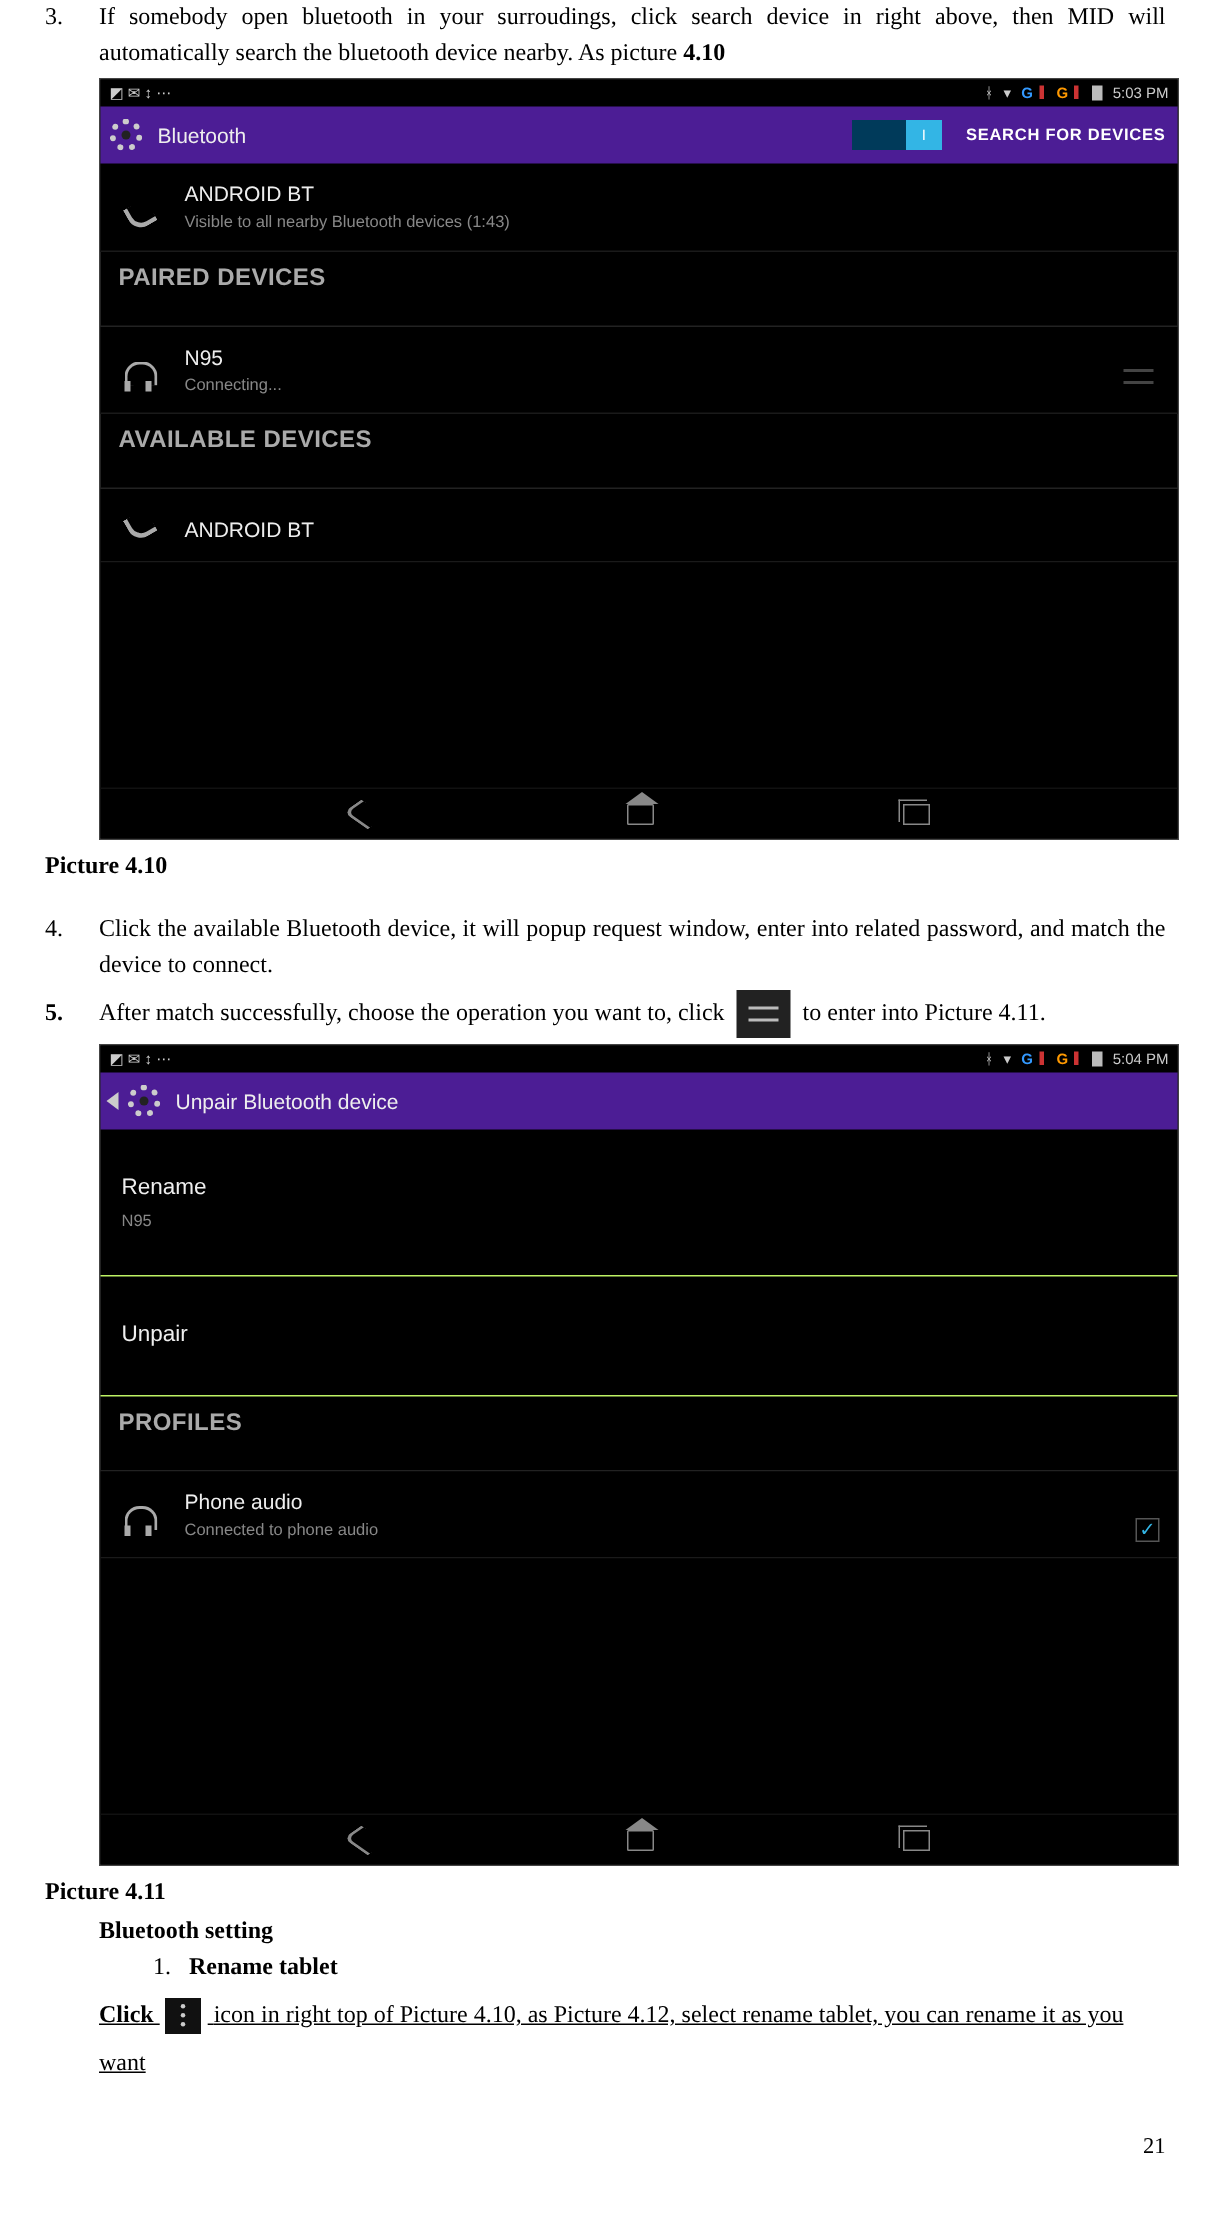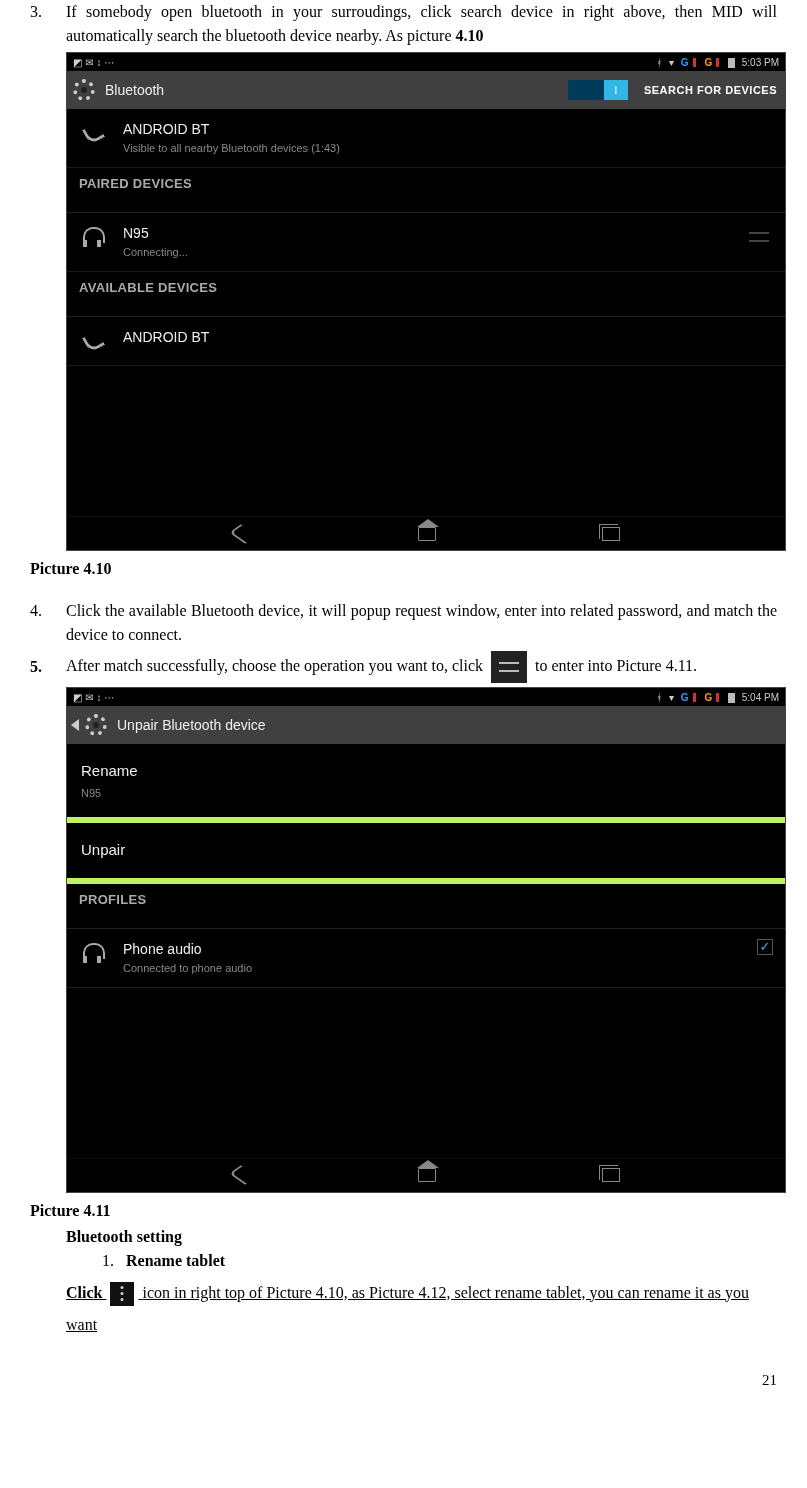--- a/index.html
+++ b/index.html
@@ -37,21 +37,21 @@
     color:#ccc;
     padding:0 6px;
   }
   .statusbar .right span { margin-left:4px; }
   .G-blue { color:#3399ff; font-weight:bold; }
   .G-orange { color:#ff9900; font-weight:bold; }
   .bar-red  { display:inline-block; width:3px; height:9px; background:#cc3333; margin-right:2px; vertical-align:middle; }
   .batt { display:inline-block; width:7px; height:10px; background:#bbb; vertical-align:middle; }
   .actionbar {
     height:38px;
-    background:#404040;
+    background:#4c1d95;
     display:flex;
     align-items:center;
     color:#eee;
     font-size:14px;
     position:relative;
   }
   .gear-ic {
     width:22px; height:22px;
     border-radius:50%;
     border:4px dotted #ccc;
@@ -77,27 +77,27 @@
   .toggle .knob {
     width:24px; height:20px; background:#33b5e5;
     display:flex; align-items:center; justify-content:center;
     color:#fff; font-size:10px;
   }
   .search-btn {
     color:#fff; font-size:11px; font-weight:bold; letter-spacing:0.5px;
     margin-right:8px;
   }
   .section-hdr {
-    color:#aaa; font-size:13px; font-weight:bold;
+    color:#aaa; font-size:16px; font-weight:bold;
     padding:6px 12px 19px 12px;
     border-bottom:1px solid #222;
     letter-spacing:0.3px;
   }
   .row {
-    display:flex; align-items:flex-start;
+    display:flex; align-items:flex-end;
     padding:10px 12px;
     border-bottom:1px solid #1a1a1a;
     background:#000;
   }
   .row .ic {
     width:28px; height:28px;
     margin-right:16px;
     position:relative;
     flex-shrink:0;
   }
@@ -158,22 +158,22 @@
     width:18px; height:14px; border:1.5px solid #888;
     position:relative;
   }
   .nav-recent::before{
     content:''; position:absolute; top:-4px; left:-4px;
     width:18px; height:14px; border:1.5px solid #888;
     border-right:none; border-bottom:none;
   }
   .row-plain {
     color:#eee; font-size:15px;
-    padding:16px 14px;
-    border-bottom:6px solid #bef264;
+    padding:28px 14px;
+    border-bottom:1px solid #bef264;
   }
   .row-plain .sub { color:#888; font-size:11px; display:block; margin-top:2px;}
   .chk {
     width:16px; height:16px; border:1px solid #555;
     display:flex;align-items:center;justify-content:center;
     color:#33b5e5; font-size:13px; margin-left:auto;
   }
 
   .inline-ic {
     display:inline-block; vertical-align:middle;

